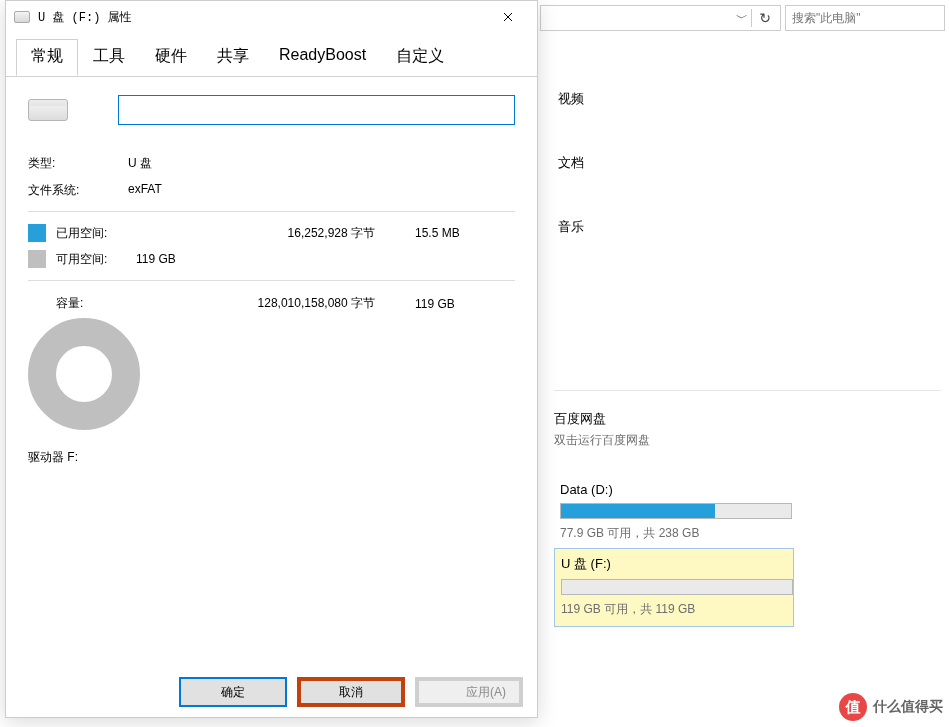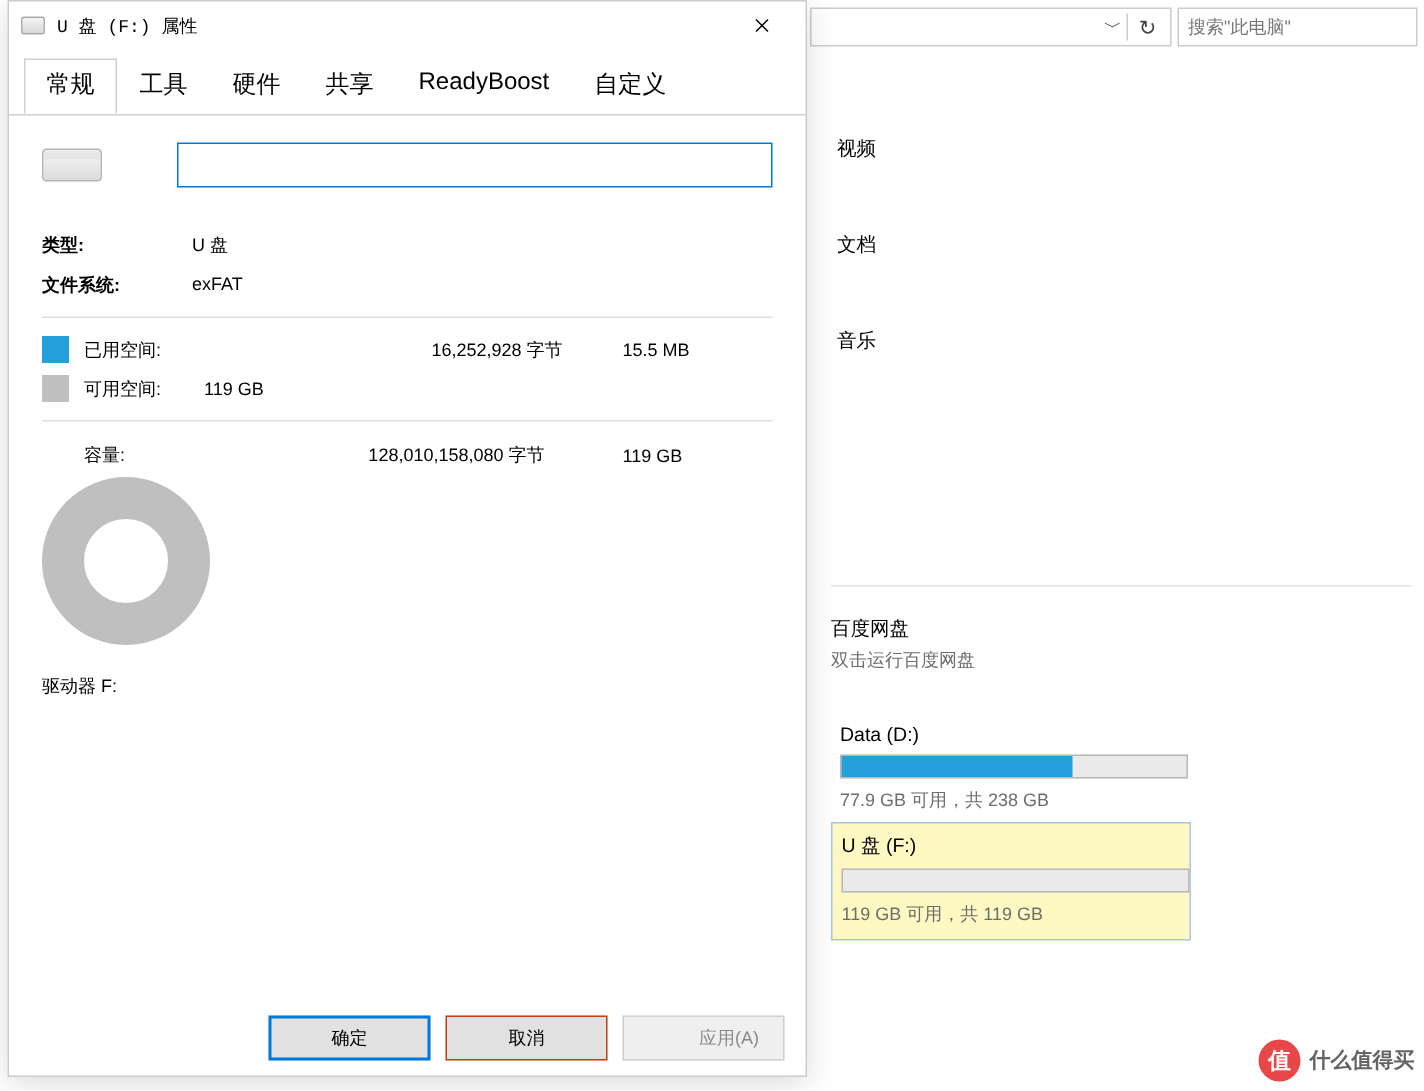--- a/index.html
+++ b/index.html
@@ -28,44 +28,44 @@
   .row-head { display:flex; align-items:center; margin-bottom: 30px; }
   .drive-big {
     width: 40px; height: 22px; margin-right: 50px;
     background: linear-gradient(#f6f6f6,#dcdcdc);
     border: 1px solid #b5b5b5; border-radius: 3px;
     box-shadow: inset 0 6px 0 rgba(0,0,0,0.04);
   }
   .name-input { flex: 1; height: 30px; border: 1px solid #0078d7; outline:none; padding: 2px 6px; font-size:12px; }
 
   .kv { display:flex; margin: 10px 0; font-size:12px; }
-  .kv .k { width: 100px; font-weight: bold; }
+  .kv .k { width: 100px; }
   .kv .v { }
 
   .hr { border-top: 1px solid #ddd; margin: 12px 0; }
 
   .space-row { display:flex; align-items:center; margin: 8px 0; font-size:12px; }
   .swatch { width: 18px; height: 18px; margin-right: 10px; }
   .sw-blue { background: #26a0da; }
   .sw-gray { background: #bfbfbf; }
   .space-label { width: 80px; }
   .space-bytes { flex:1; text-align:right; padding-right: 40px; }
   .space-human { width: 100px; text-align:left; }
 
-  .cap-row { display:flex; align-items:center; margin: 14px 0 6px 0; font-size:12px;gap:12px; }
+  .cap-row { display:flex; align-items:center; margin: 14px 0 6px 0; font-size:12px; }
   .cap-row .k { width: 108px; margin-left: 28px; }
   .cap-row .bytes { flex:1; text-align:right; padding-right:40px; }
   .cap-row .human { width:100px; }
 
   .donut-wrap { text-align:left; margin-top: 4px; }
   .donut { width: 112px; height: 112px; border: 28px solid #bfbfbf; border-radius: 50%; display:inline-block; }
   .donut-label { margin-top: 16px; font-size: 12px; }
 
   .footer { display:flex; justify-content:flex-end; gap: 10px; padding: 10px 14px; }
-  .btn { width: 108px; height: 30px; border: 1px solid #c2410c; background: #e1e1e1; font-size:12px; cursor:pointer; }
+  .btn { width: 108px; height: 30px; border: 4px solid #c2410c; background: #e1e1e1; font-size:12px; cursor:pointer; }
   .btn.primary { border: 2px solid #0078d7; background:#e1e1e1; }
   .btn:disabled { color:#8a8a8a; background:#efefef; border-color:#cfcfcf; cursor:default;padding-left:40px; }
 
   
   .explorer { position:absolute; left:0; top:0; width:949px; height:727px; z-index:1; }
 
   .addr { position:absolute; left:540px; top:4px; right:4px; display:flex; align-items:center; height:28px; gap:4px; }
   .addr-box { flex:1; height:26px; border:1px solid #ccc; display:flex; align-items:center; justify-content:flex-end; padding:0 4px; background:#fff; }
   .addr-sep { width:1px; height:18px; background:#ccc; margin:0 2px; }
   .addr-drop { width:14px; display:flex; justify-content:center; color:#555; }

